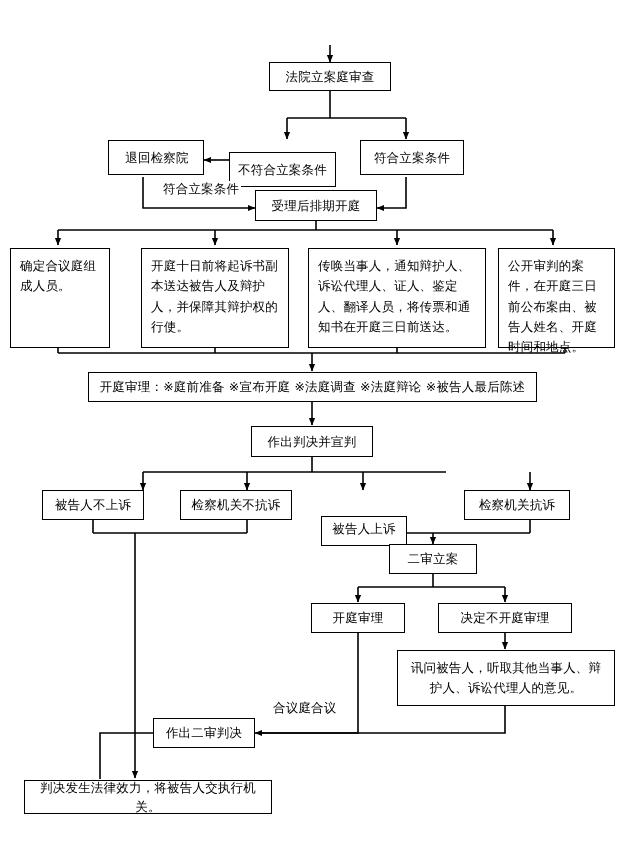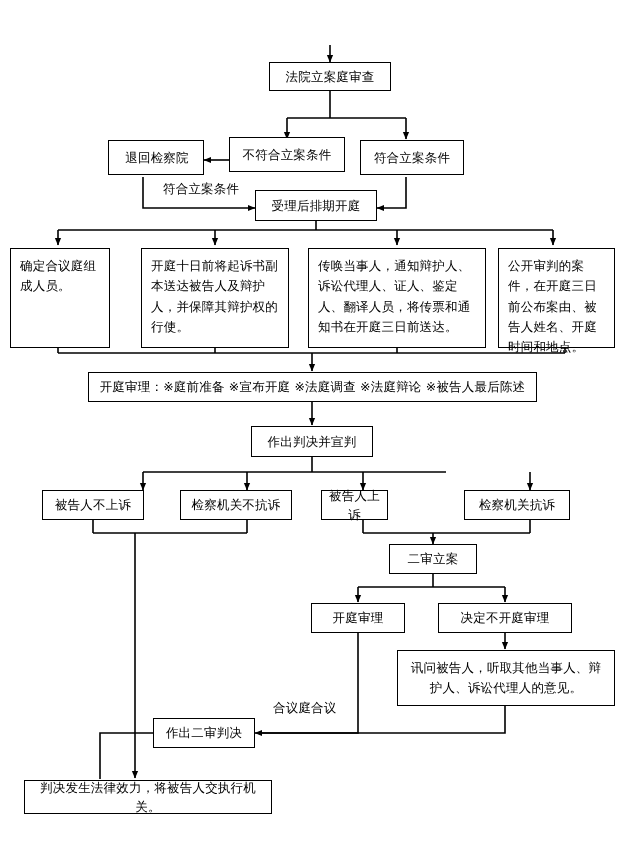--- a/index.html
+++ b/index.html
@@ -130,21 +130,21 @@
       <path d="M153,733 L100,733 L100,779"></path>
 
     </g>
   </svg>
 
 
   <div class="node" style="left:269px; top:62px; width:122px; height:29px;">
     <span class="node-text">法院立案庭审查</span>
   </div>
 
-  <div class="node" style="left:229px; top:137px; width:116px; height:35px;">
+  <div class="node" style="left:229px; top:152px; width:107px; height:35px;">
     <span class="node-text">不符合立案条件</span>
   </div>
 
   <div class="node" style="left:360px; top:140px; width:104px; height:35px;">
     <span class="node-text">符合立案条件</span>
   </div>
 
   <div class="node" style="left:108px; top:140px; width:96px; height:35px;padding-left:6px;">
     <span class="node-text">退回检察院</span>
   </div>
@@ -182,21 +182,21 @@
   </div>
 
   <div class="node" style="left:42px; top:490px; width:102px; height:30px;">
     <span class="node-text">被告人不上诉</span>
   </div>
 
   <div class="node" style="left:180px; top:490px; width:112px; height:30px;">
     <span class="node-text">检察机关不抗诉</span>
   </div>
 
-  <div class="node" style="left:321px; top:490px; width:67px; height:30px;">
+  <div class="node" style="left:321px; top:516px; width:86px; height:30px;font-family:Liberation Mono, monospace;">
     <span class="node-text">被告人上诉</span>
   </div>
 
   <div class="node" style="left:464px; top:490px; width:106px; height:30px;">
     <span class="node-text">检察机关抗诉</span>
   </div>
 
   <div class="node" style="left:389px; top:544px; width:88px; height:30px;">
     <span class="node-text">二审立案</span>
   </div>

